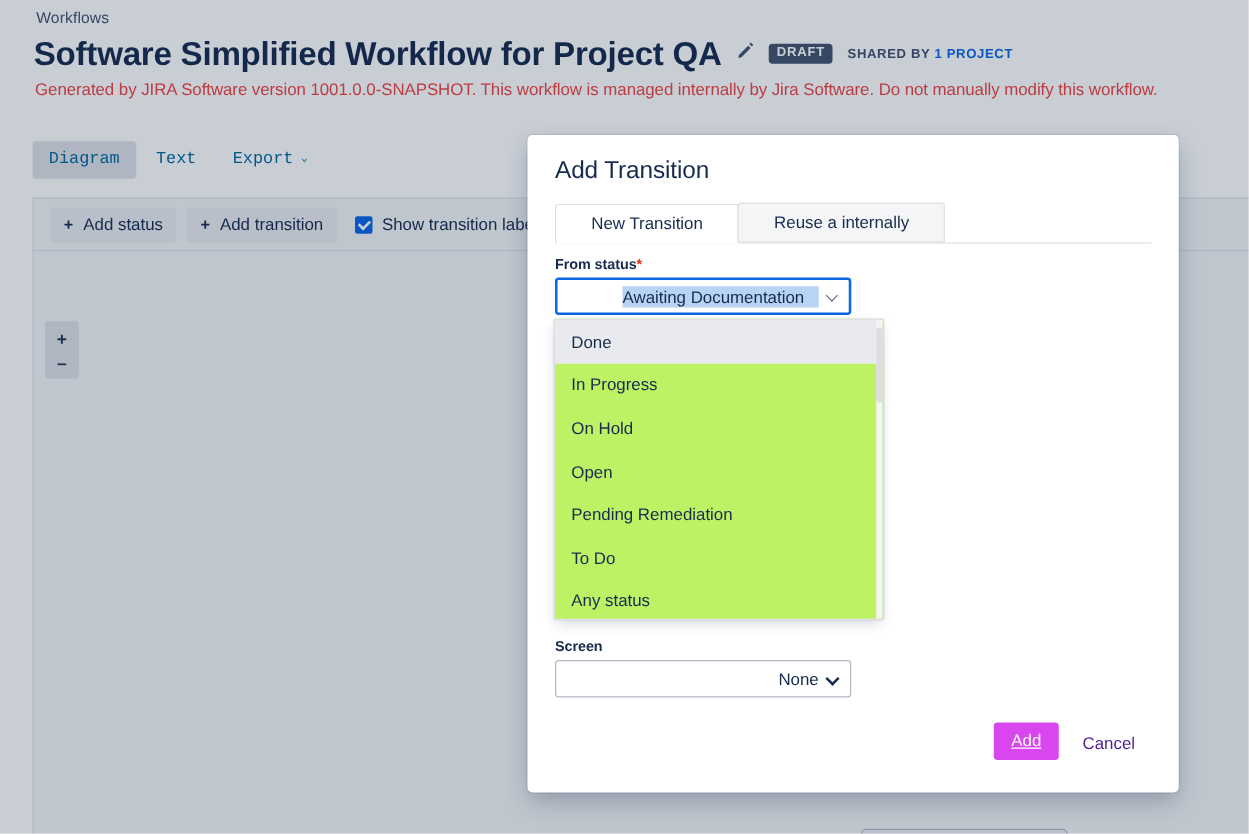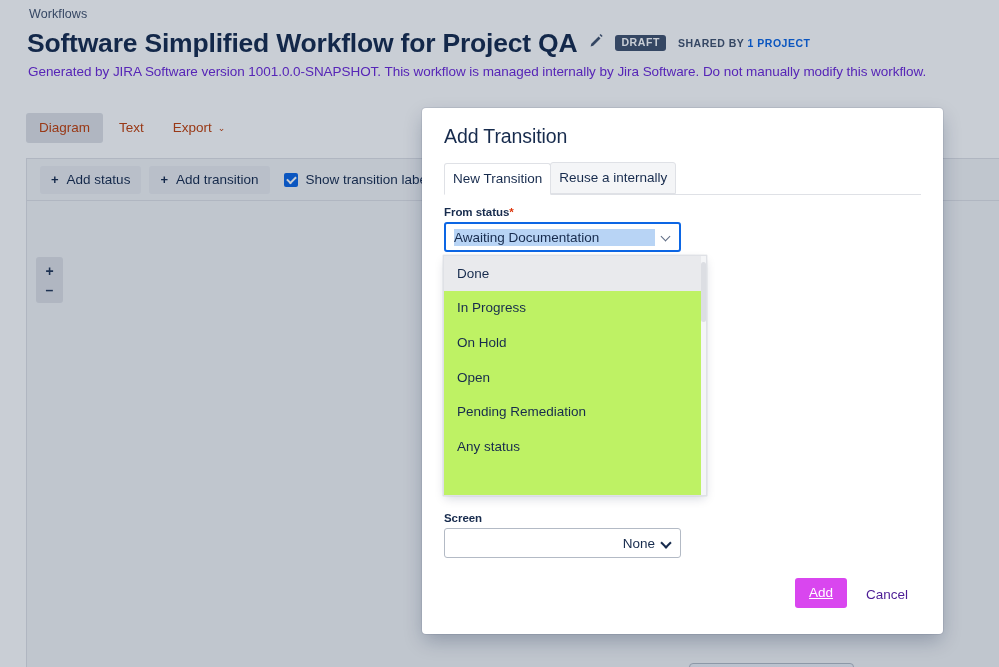--- a/index.html
+++ b/index.html
@@ -40,33 +40,33 @@
     line-height: 11px;
   }
   .shared-by {
     margin-left: 12px; font-size: 10.5px; font-weight: bold;
     color: #42526e; letter-spacing: .5px; white-space: nowrap;
   }
   .shared-by .lnk { color: #0c66e4; }
 
   .page-desc {
     position: absolute; left: 28px; top: 64px;
-    font-size: 13.5px; color: #6d28d9; letter-spacing: -.05px;
+    font-size: 13.5px; color: #ef4444; letter-spacing: -.05px;
   }
 
   
   .view-tabs {
     position: absolute; left: 26px; top: 113px;
     display: flex; gap: 3px;
   }
   .vtab {
-    font-size: 13.5px; color: #c2410c;
+    font-size: 13.5px; color: #0369a1;
     padding: 7px 13px 8px; border-radius: 3px;
     background: transparent; border: none; cursor: pointer;
-    font-family: Liberation Sans, sans-serif;
+    font-family: Liberation Mono, monospace;
   }
   .vtab.sel { background: #dfe1e6; font-weight: normal; }
   .vtab .caret { margin-left: 6px; font-size: 9px; position: relative; top: -1px; }
 
   
   .diagram-panel {
     position: absolute; left: 26px; top: 158px;
     width: 1000px; height: 520px;
     background: #f4f5f7;
     border: 1px solid #dfe1e6;
@@ -148,21 +148,21 @@
     font-size: 19.5px; color: #172b4d; letter-spacing: -.1px;
   }
 
   .tabs {
     position: absolute; left: 22px; top: 54px;
     display: flex; align-items: flex-end;
     border-bottom: 1px solid #dfe1e6; width: 477px;
   }
   .tab {
     font-size: 13.5px; color: #172b4d;
-    padding: 7px 8px 8px;
+    padding: 7px 28px 8px;
     border: 1px solid #dfe1e6;
     background: #f4f5f7;
     border-radius: 3px 3px 0 0;
     cursor: pointer; position: relative;
     font-family: "Liberation Sans", sans-serif;
   }
   .tab.active {
     background: #ffffff;
     border-bottom-color: #ffffff;
     margin-bottom: -1px;
@@ -184,21 +184,21 @@
     font-size: 13.5px; color: #172b4d;
     display: flex; align-items: center; padding: 0 9px;
     font-family: "Liberation Sans", sans-serif;
   }
   .sel-box.focused {
     border: 2px solid #0c66e4;
     padding: 0 8px;
   }
   .sel-box .val { flex: 1; }
   .sel-box .val.selected-text {
-    background: #b8d4f5; color: #172b4d; padding: 1px 0;
+    background: #b8d4f5; color: #172b4d; padding: 1px 0; margin-left: 44px;
   }
   .sel-chev {
     width: 10px; height: 10px; margin-left: 6px; flex: none;
     position: relative;
   }
   .sel-chev::after {
     content: ""; position: absolute; left: 1px; top: 1px;
     width: 6px; height: 6px;
     border-right: 1.6px solid #5e6c84; border-bottom: 1.6px solid #5e6c84;
     transform: rotate(45deg);
@@ -365,19 +365,22 @@
       <div class="opt">
         <span>On Hold</span>
       </div>
       <div class="opt">
         <span>Open</span>
       </div>
       <div class="opt">
         <span>Pending Remediation</span>
       </div>
       <div class="opt">
+        <span>To Do</span>
+      </div>
+      <div class="opt">
         <span>Any status</span>
       </div>
     </div>
   <div id="dd-scroll">
     <div id="dd-thumb"></div>
   </div>
 </div>
 
 </body></html>

